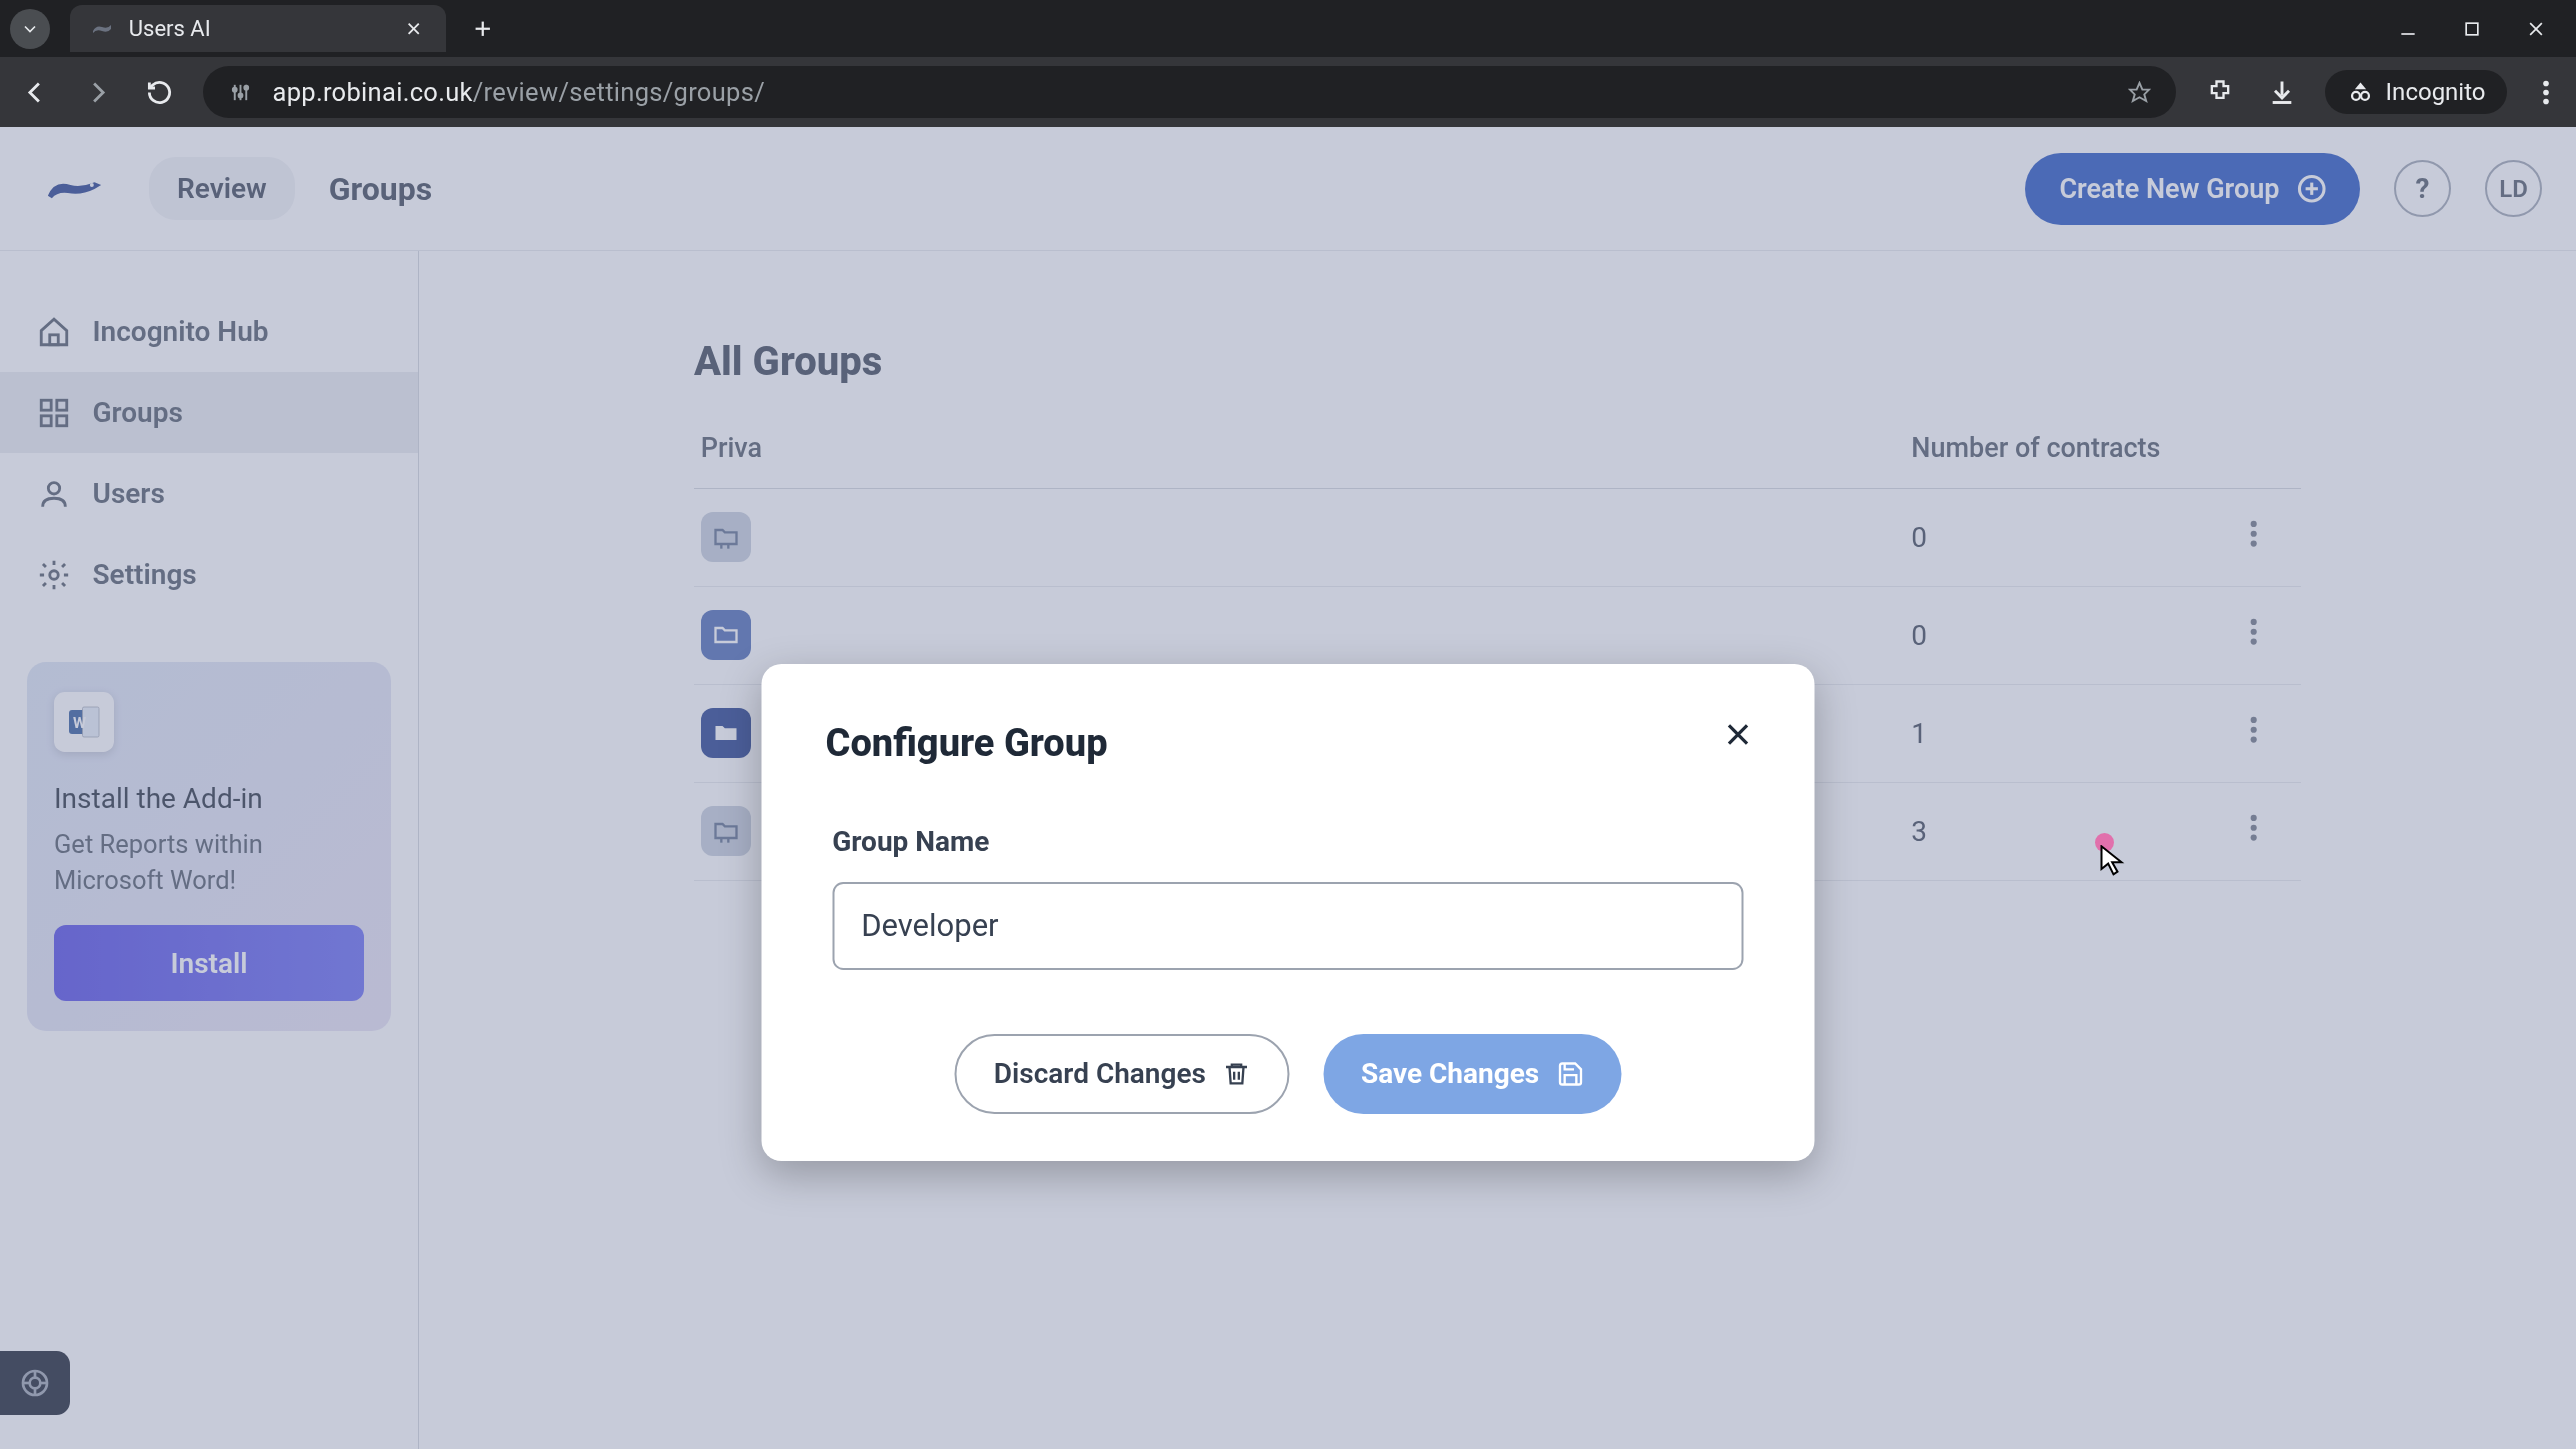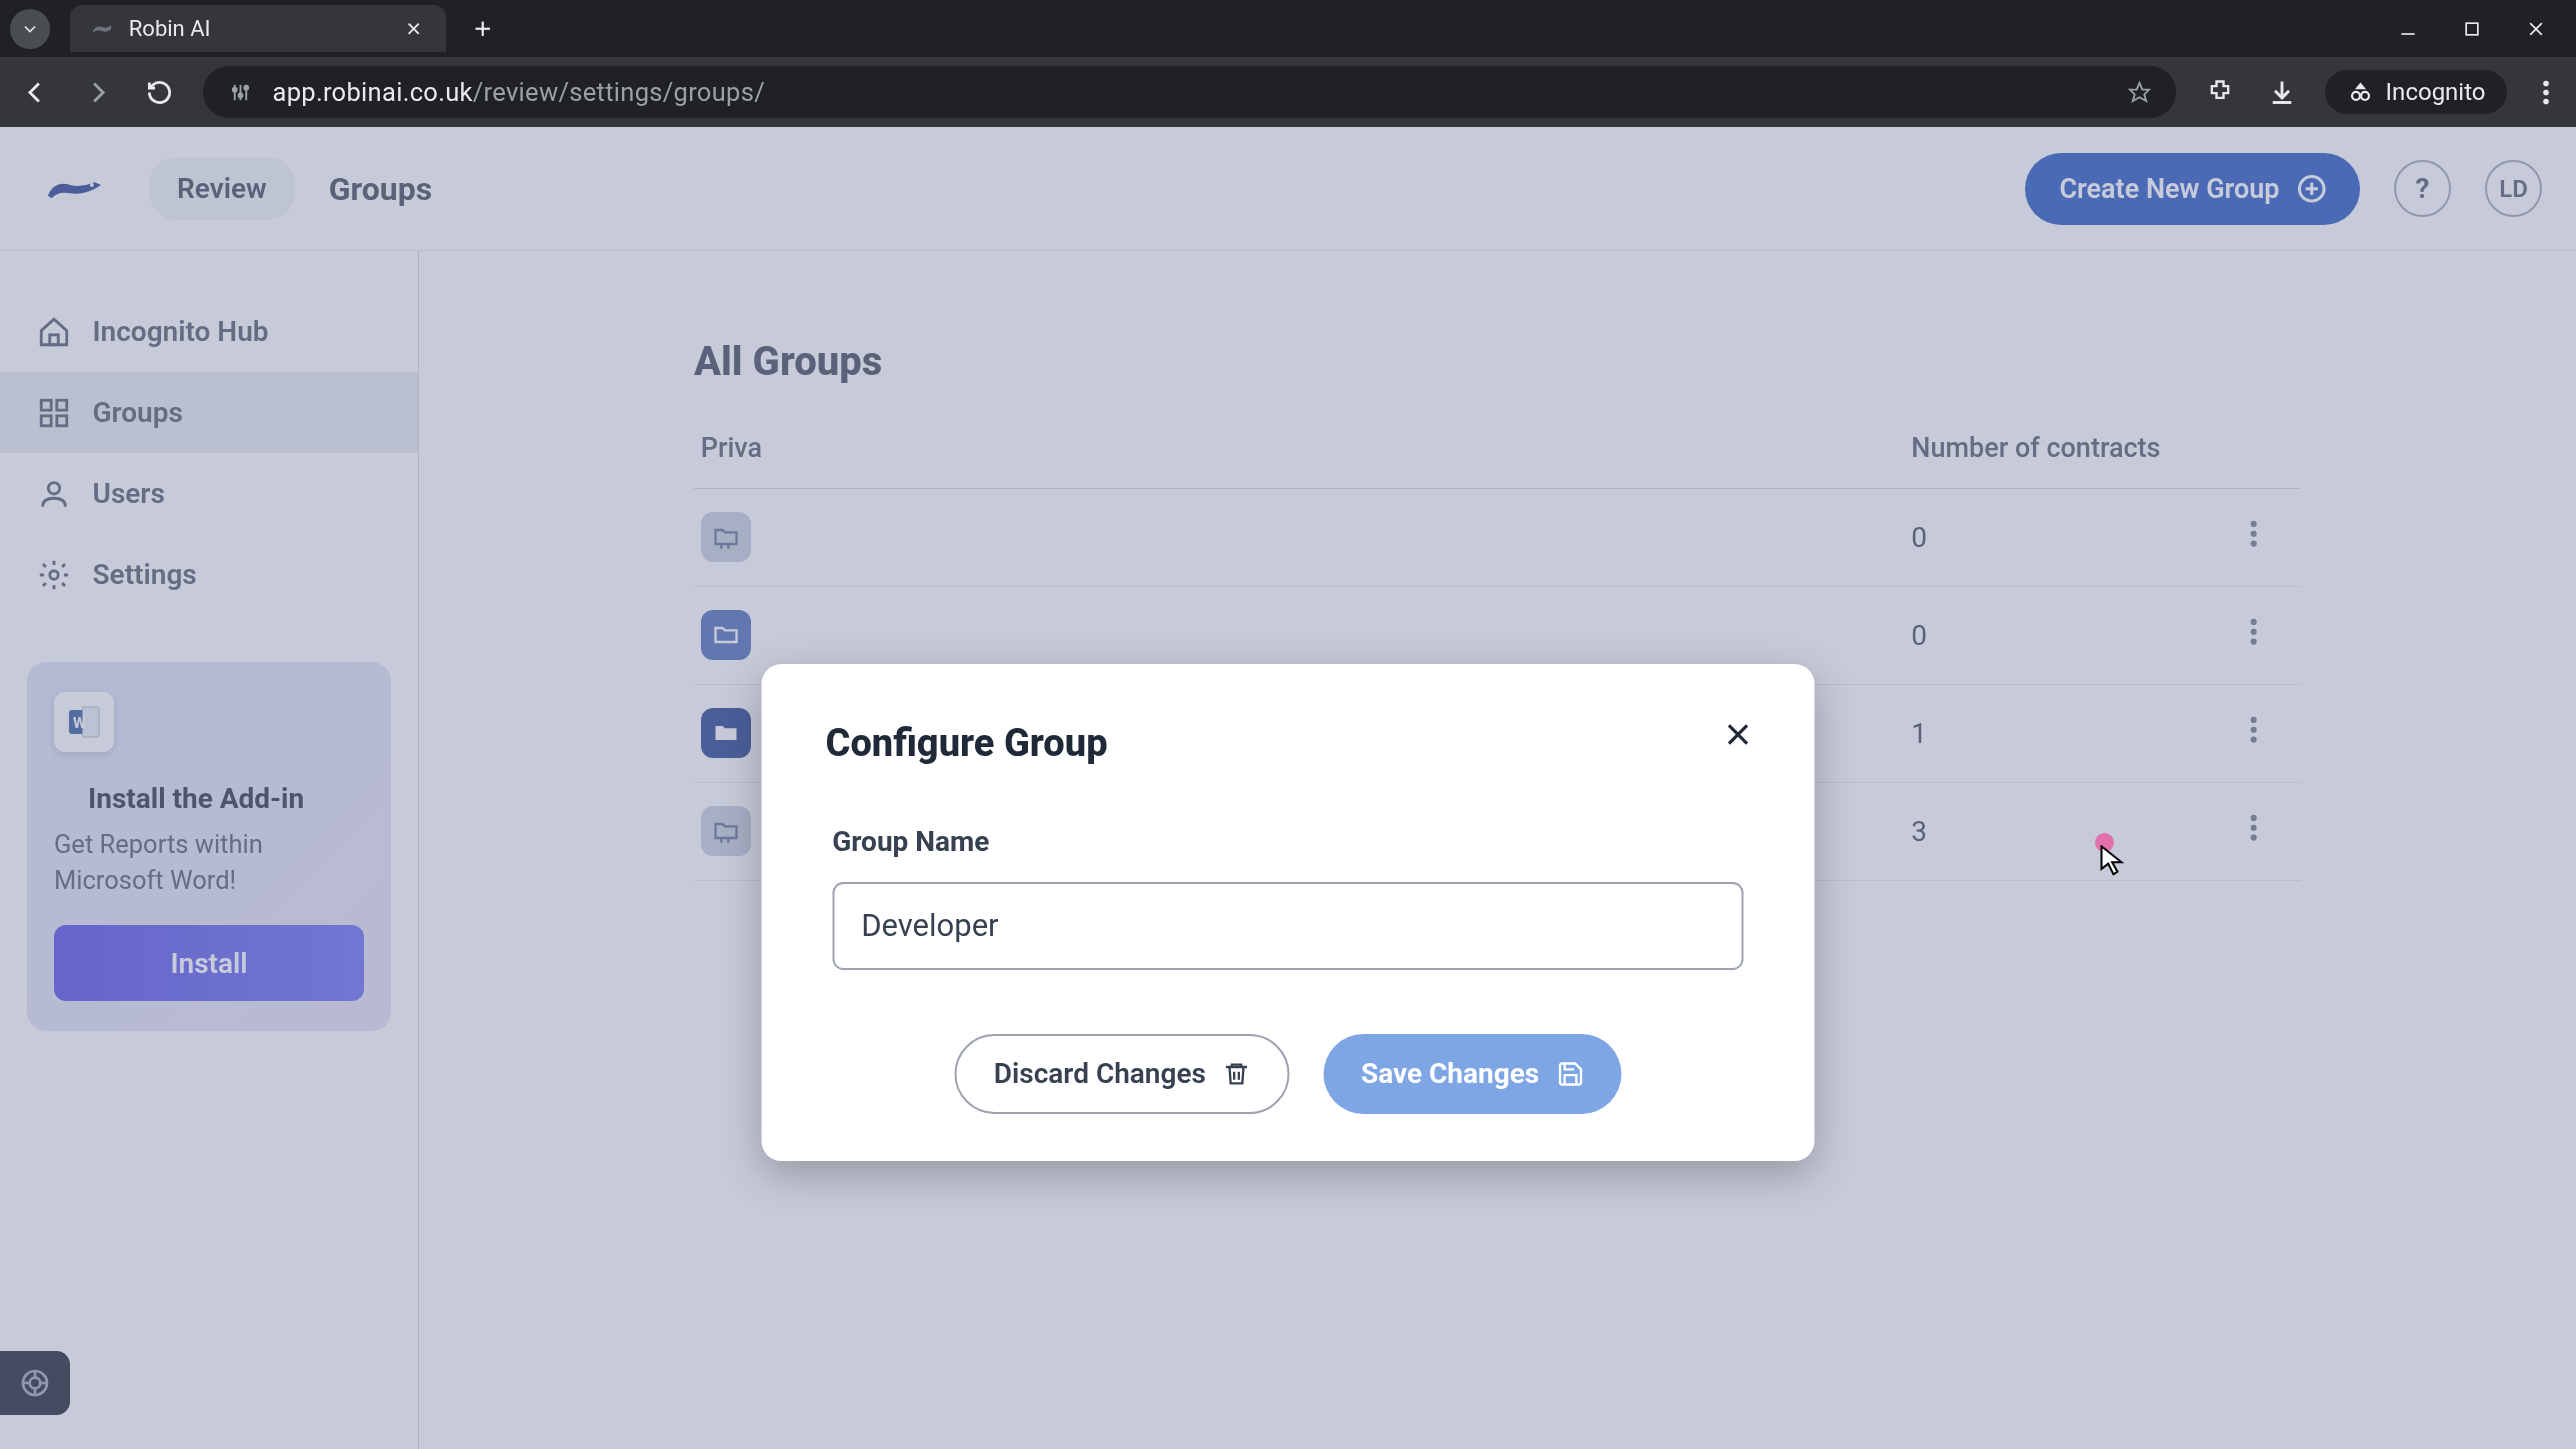--- a/index.html
+++ b/index.html
@@ -54,21 +54,21 @@
 .avatar { width:57px; height:57px; border:2px solid #9ca3af; border-radius:50%; display:flex; align-items:center; justify-content:center; font-size:24px; font-weight:600; color:#4b5563; }
 
 .app-body { display:flex; height:calc(100% - 121px); }
 .sidebar { width:419px; border-right:1.3px solid #d1d5db; padding:40px 0 27px; display:flex; flex-direction:column; }
 .nav-item { display:flex; align-items:center; gap:21.5px; padding:23.5px 37px; font-size:28px; font-weight:600; color:#4b5563; cursor:pointer; }
 .nav-item.active { background:#e9ebef; }
 .nav-item svg { width:34px; height:34px; flex-shrink:0; }
 .addin-card { margin:47px 27px 0; background:linear-gradient(135deg,#dbe3f3,#e6e1f3); border-radius:19px; padding:30px 27px; }
 .addin-icon { width:60px; height:60px; background:#fff; border-radius:10.7px; display:flex; align-items:center; justify-content:center; margin-bottom:30px; box-shadow:0 2.7px 8px rgba(0,0,0,0.15); }
 .addin-icon svg { width:36px; height:36px; }
-.addin-title { font-size:28px; font-weight:700; color:#1f2937; margin-bottom:12px;margin-left:34px; }
+.addin-title { font-size:28px; font-weight:400; color:#1f2937; margin-bottom:12px; }
 .addin-desc { font-size:25.5px; color:#4b5563; line-height:1.4; margin-bottom:27px; }
 .install-btn { width:100%; background:linear-gradient(90deg,#4f46e5,#6366f1); color:#fff; border:none; border-radius:12px; padding:21.5px; font-size:28px; font-weight:600; }
 .fab { position:absolute; bottom:34px; left:0; width:70px; height:64px; background:#111827; border-radius:0 13.4px 13.4px 0; display:flex; align-items:center; justify-content:center; }
 .fab svg { width:32px; height:32px; color:#9ca3af; }
 
 .main { flex:1; padding:87px 275px 0 275px; }
 .section-title { font-size:40px; font-weight:800; color:#374151; margin-bottom:47px; }
 .table { width:100%; }
 .thead { display:flex; padding:0 6.7px 23.5px; font-size:27px; font-weight:500; color:#4b5563; border-bottom:1.3px solid #d1d5db;justify-content:flex-end; }
 .col-name { flex:1; }
@@ -113,21 +113,21 @@
       <svg viewBox="0 0 24 24" fill="none" stroke="currentColor" stroke-width="2">
           <polyline points="6 9 12 15 18 9"></polyline>
         </svg>
     </div>
     <div class="tab">
       <span class="tab-favicon">
         <svg viewBox="0 0 24 24" fill="#6b7280">
             <path d="M3 14 Q6 8 12 10 Q18 12 21 8 L21 12 Q18 16 12 14 Q6 12 3 16 Z"></path>
           </svg>
       </span>
-      <span class="tab-title">Robin AI</span>
+      <span class="tab-title">Users AI</span>
       <span class="tab-close">
         <svg viewBox="0 0 24 24" fill="none" stroke="currentColor" stroke-width="2.5">
             <line x1="5" y1="5" x2="19" y2="19"></line>
             <line x1="19" y1="5" x2="5" y2="19"></line>
           </svg>
       </span>
     </div>
     <div class="new-tab">
       <svg viewBox="0 0 24 24" fill="none" stroke="currentColor" stroke-width="2.5">
           <line x1="12" y1="4" x2="12" y2="20"></line>

